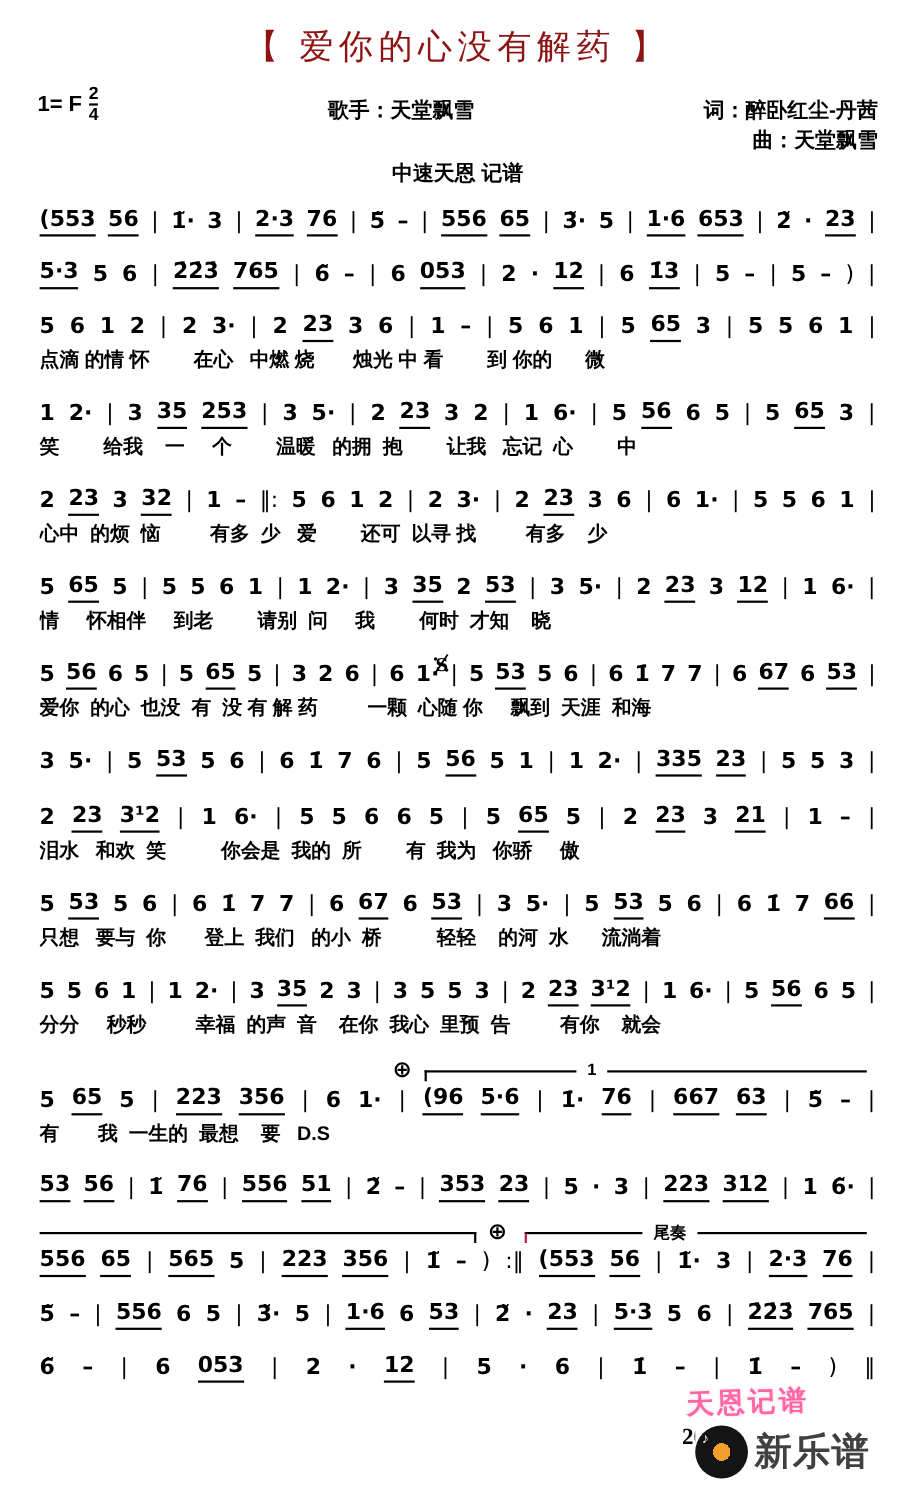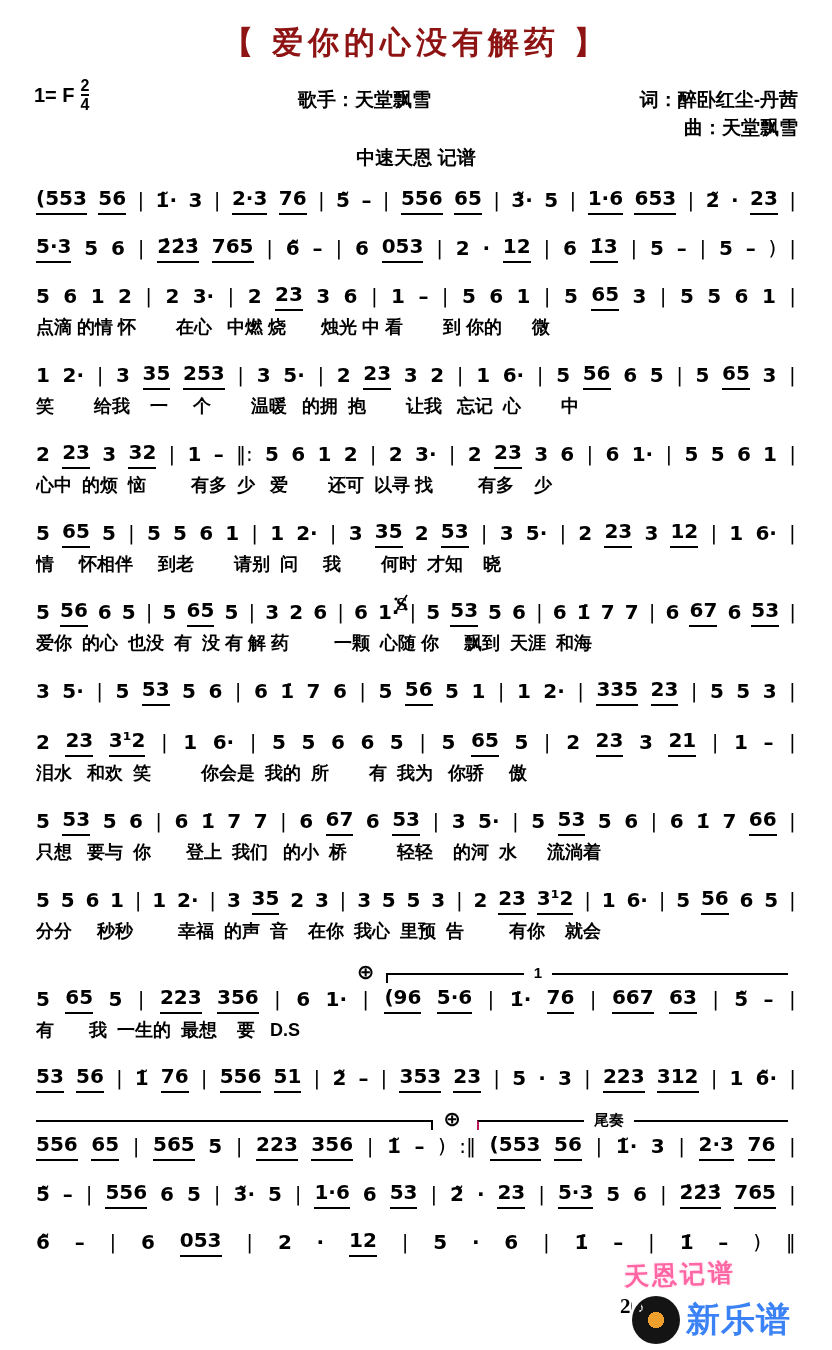--- a/index.html
+++ b/index.html
@@ -10,21 +10,21 @@
     background:#ffffff;
     overflow:hidden;
     font-family:"Liberation Sans","DejaVu Sans",sans-serif;
     color:#000;
   }
   
   .title{
     text-align:center;
     padding-top:22px;
     font-size:31px;
-    font-weight:bold;
+    font-weight:normal;
     letter-spacing:5px;
     color:#8e1414;
   }
   .meta{padding:6px 34px 0 34px;font-size:19px;font-weight:bold;}
   .meta-row1{display:flex;justify-content:space-between;align-items:flex-end;margin-top:8px;}
   .meta-row2{text-align:right;margin-top:2px;}
   .meta-row3{display:flex;justify-content:center;margin-top:4px;}
   .keysig{display:flex;align-items:center;gap:6px;font-size:20px;}
   .frac{display:inline-flex;flex-direction:column;align-items:center;line-height:1;font-size:16px;font-weight:bold;}
   .frac .den{border-top:2px solid #000;padding-top:1px;}
@@ -83,21 +83,21 @@
   }
   .disc{
     width:48px;height:48px;border-radius:50%;
     background:radial-gradient(circle at 50% 50%, #f09e2c 0 8px, #141414 8px 100%);
     position:relative;flex:0 0 auto;
   }
   .disc .note-glyph{
     position:absolute;left:6px;top:4px;
     color:#fff;font-size:13px;font-weight:bold;
   }
-  .brand-text{font-size:34px;font-weight:900;letter-spacing:1px;color:#3b82f6;}
+  .brand-text{font-size:34px;font-weight:900;letter-spacing:1px;color:#404040;}
 </style>
 </head>
 <body>
 
 <div class="page">
 
   <div class="title">【 爱你的心没有解药 】</div>
 
   <div class="meta">
     <div class="meta-row1">

